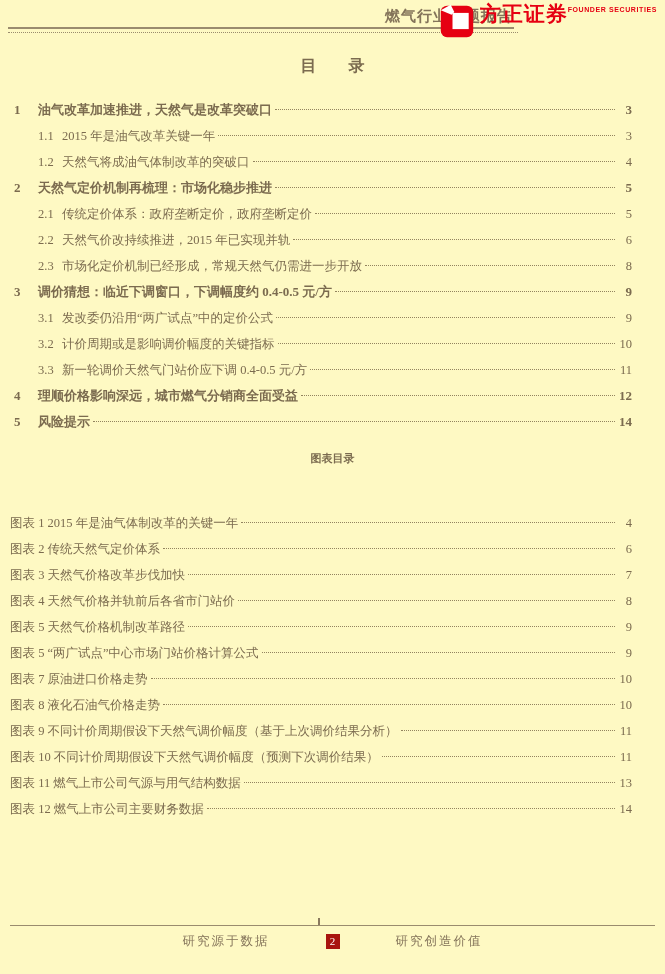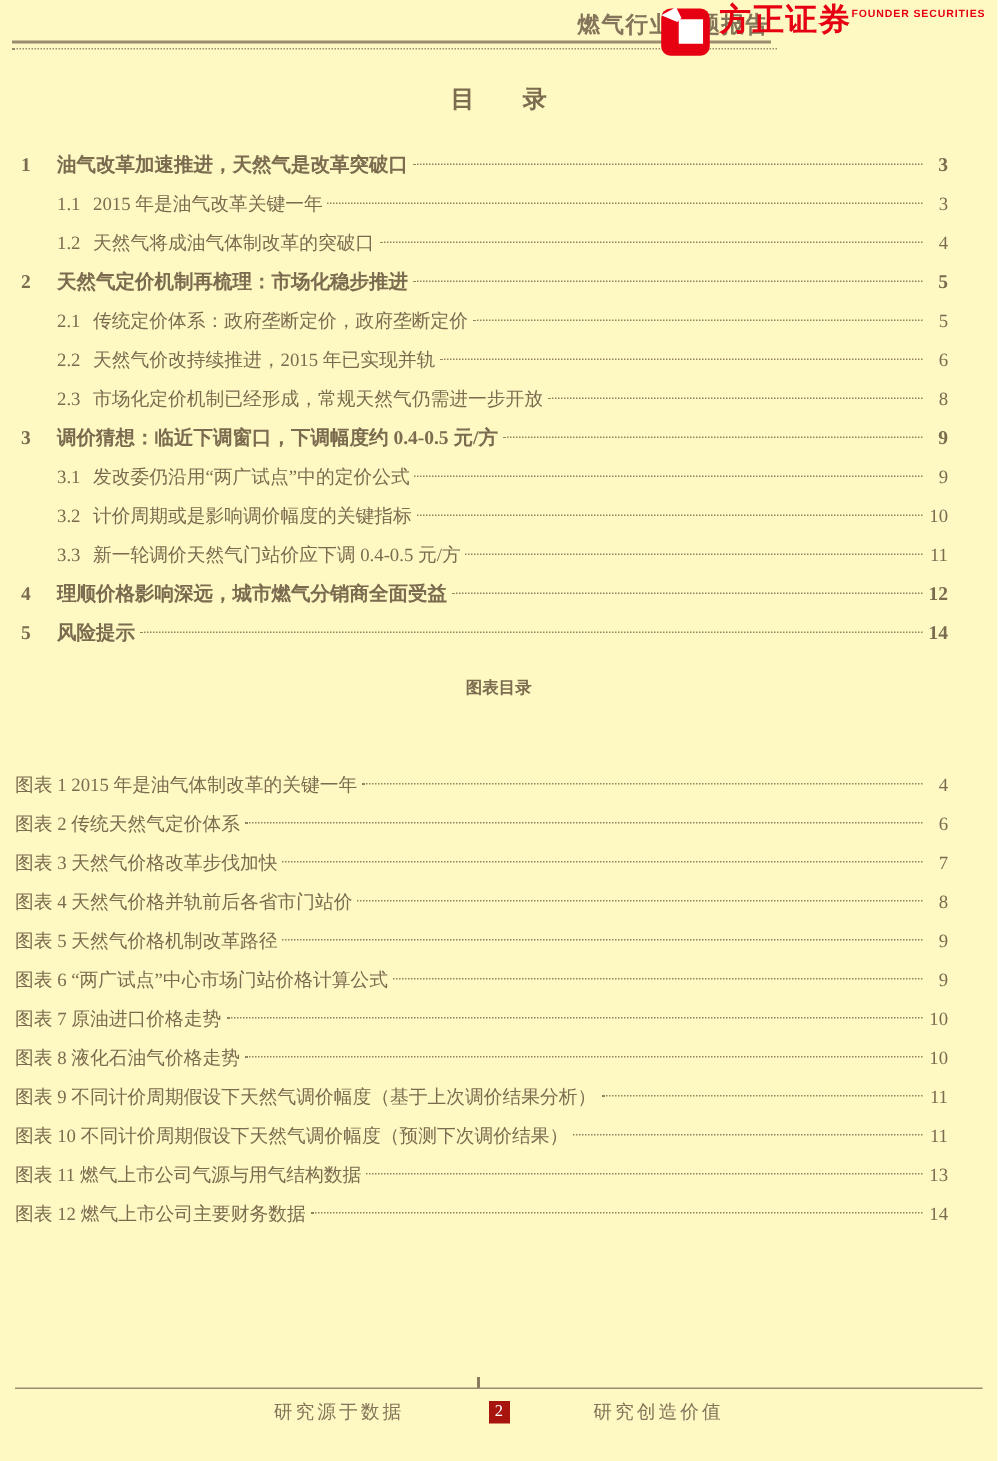--- a/index.html
+++ b/index.html
@@ -199,21 +199,21 @@
         <span class="label">图表 4  天然气价格并轨前后各省市门站价</span>
         <span class="leader"></span>
         <span class="pagenum">8</span>
       </div>
       <div class="row">
         <span class="label">图表 5  天然气价格机制改革路径</span>
         <span class="leader"></span>
         <span class="pagenum">9</span>
       </div>
       <div class="row">
-        <span class="label">图表 6 “两广试点”中心市场门站价格计算公式</span>
+        <span class="label">图表 5 “两广试点”中心市场门站价格计算公式</span>
         <span class="leader"></span>
         <span class="pagenum">9</span>
       </div>
       <div class="row">
         <span class="label">图表 7 原油进口价格走势</span>
         <span class="leader"></span>
         <span class="pagenum">10</span>
       </div>
       <div class="row">
         <span class="label">图表 8 液化石油气价格走势</span>

